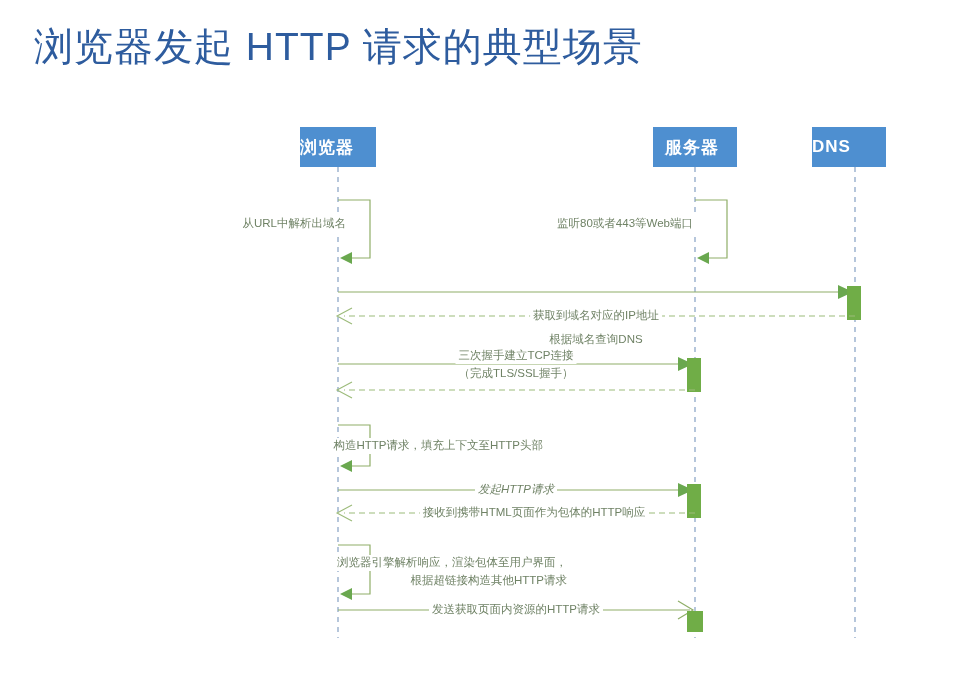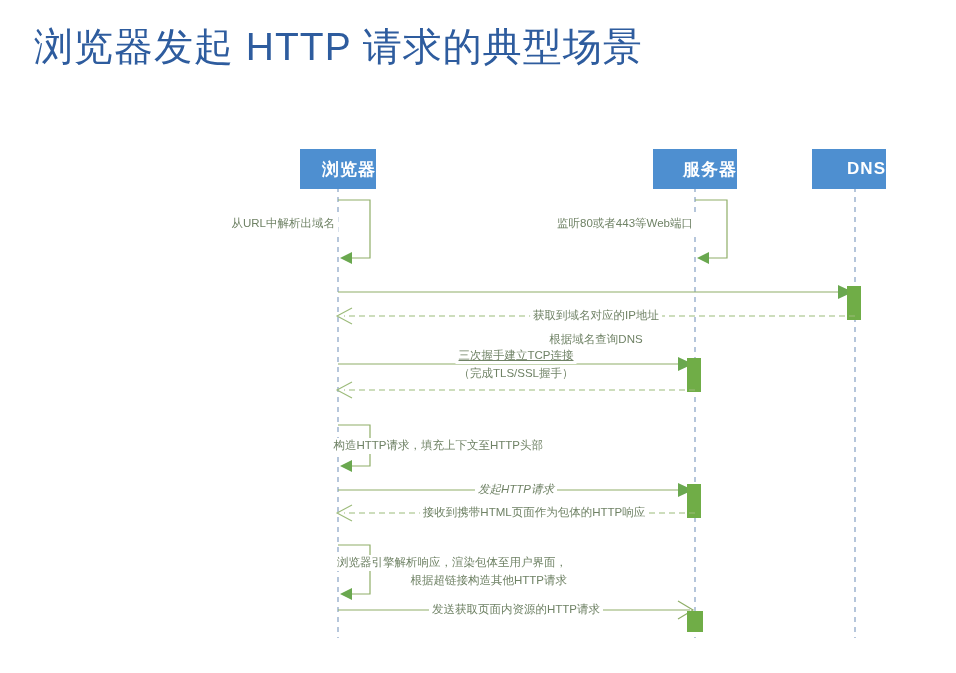--- a/index.html
+++ b/index.html
@@ -33,24 +33,23 @@
     height: 673px;
   }
   .actor-box {
     position: absolute;
     background: #4e8fd0;
     color: #ffffff;
     font-size: 17px;
     font-weight: bold;
     display: flex;
     align-items: center;
-    justify-content: flex-end;
+    justify-content: flex-start;
     letter-spacing: 1px;
     box-sizing: border-box;
-    margin-top: 22px;
   }
   .msg-label {
     position: absolute;
     font-size: 11.5px;
     color: #6f8265;
     white-space: nowrap;
     background: #ffffff;
     padding: 0 3px;
     line-height: 1.35;
     font-family: "Liberation Sans", "DejaVu Sans", sans-serif;
@@ -156,29 +155,29 @@
 <div class="actor-box" style="left:300px; top:127px; width:76px; height:40px;">
   <span>浏览器</span>
 </div>
 <div class="actor-box" style="left:653px; top:127px; width:84px; height:40px;padding-left:12px;">
   <span>服务器</span>
 </div>
 <div class="actor-box" style="left:812px; top:127px; width:74px; height:40px;">
   <span>DNS</span>
 </div>
 
-<div class="msg-label right-al" style="left:338px; top:216px;text-align:center;">从URL中解析出域名</div>
+<div class="msg-label right-al" style="left:349px; top:216px;text-align:center;">从URL中解析出域名</div>
 
 <div class="msg-label right-al" style="left:696px; top:216px;">监听80或者443等Web端口</div>
 
 <div class="msg-label center" style="left:596px; top:284px;margin-top:48px;">根据域名查询DNS</div>
 
 <div class="msg-label center" style="left:596px; top:308px;">获取到域名对应的IP地址</div>
 
-<div class="msg-label center" style="left:516px; top:348px;text-decoration:underline;">三次握手建立TCP连接</div>
+<div class="msg-label center" style="left:516px; top:348px;">三次握手建立TCP连接</div>
 
 <div class="msg-label center" style="left:516px; top:366px;">（完成TLS/SSL握手）</div>
 
 <div class="msg-label right-al" style="left:546px; top:438px;">构造HTTP请求，填充上下文至HTTP头部</div>
 
 <div class="msg-label center" style="left:516px; top:482px;font-style:italic;">发起HTTP请求</div>
 
 <div class="msg-label center" style="left:516px; top:505px;margin-left:18px;">接收到携带HTML页面作为包体的HTTP响应</div>
 
 <div class="msg-label right-al" style="left:570px; top:555px;">浏览器引擎解析响应，渲染包体至用户界面，</div>

